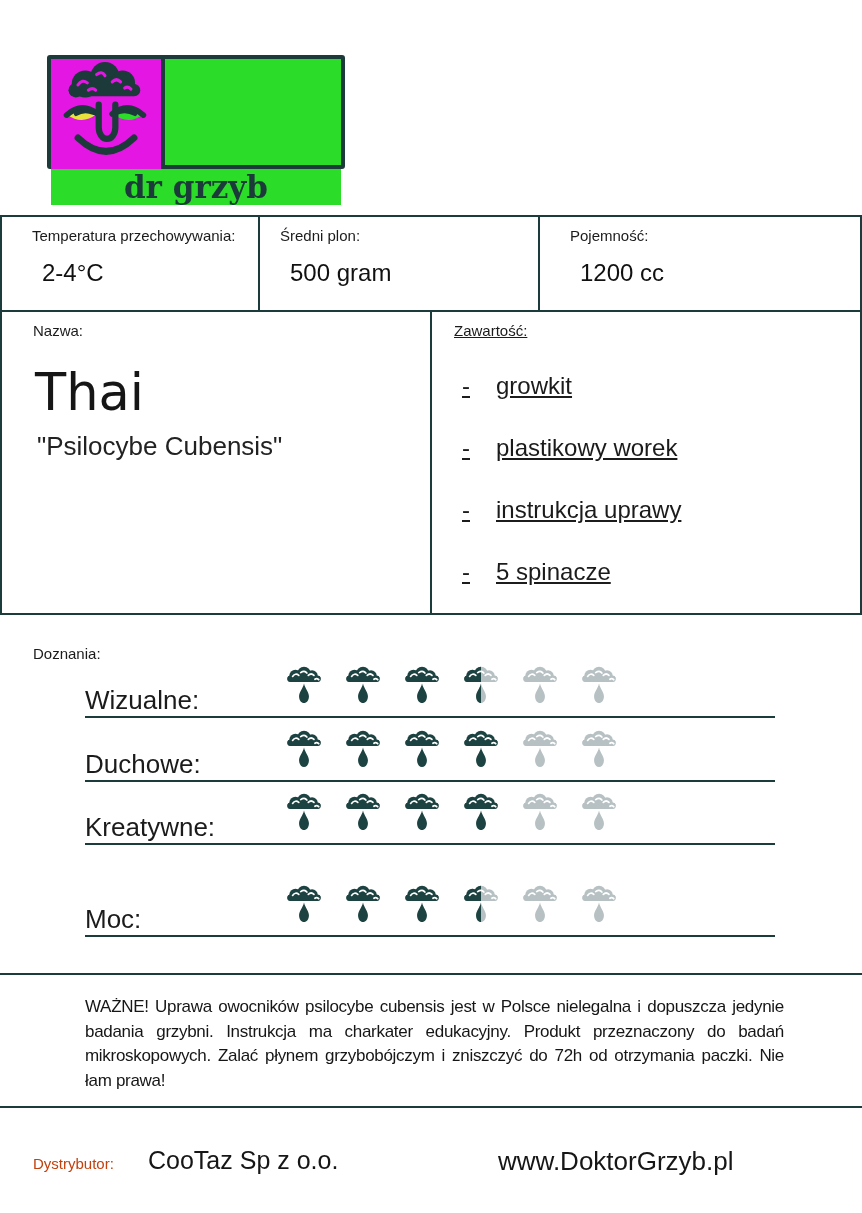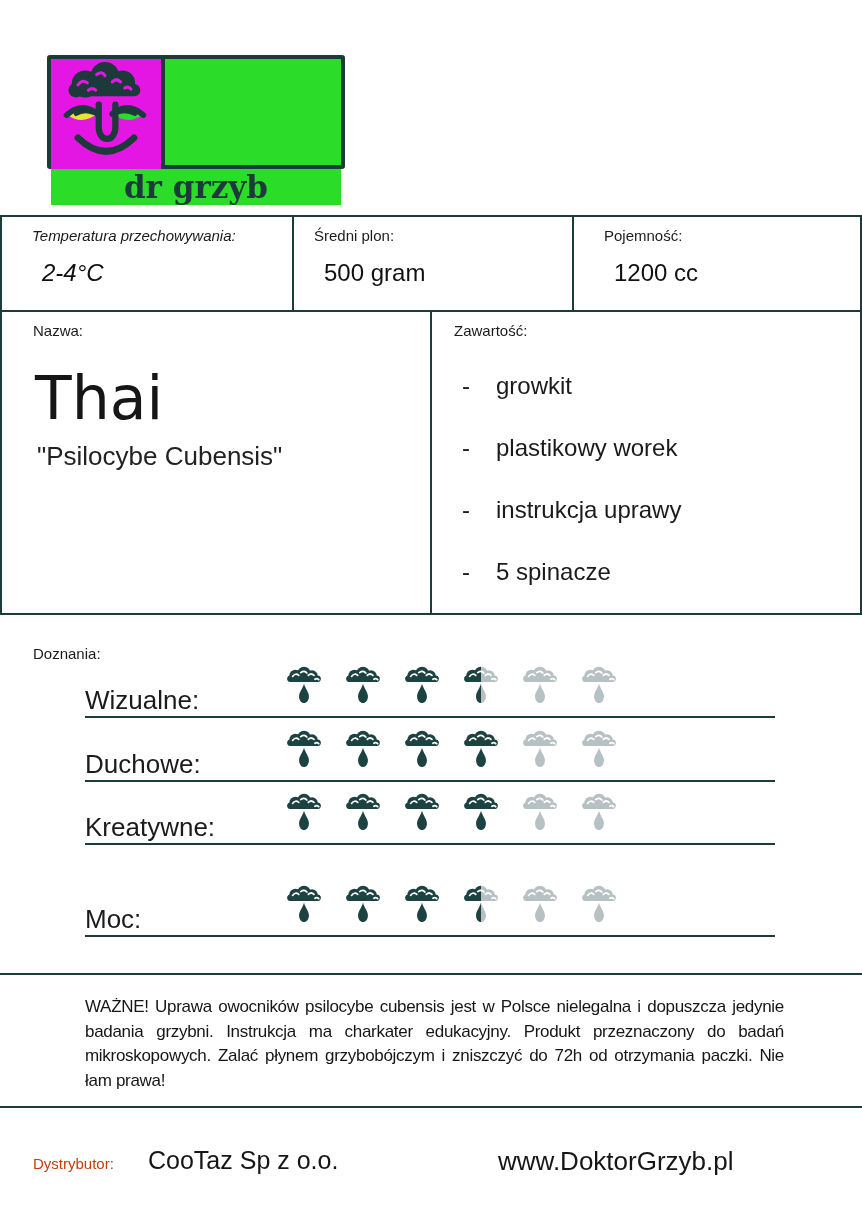--- a/index.html
+++ b/index.html
@@ -21,35 +21,35 @@
   
   .quote{position:absolute;left:393px;top:80px;width:452px;font-family:"DejaVu Serif",serif;
          font-size:21.5px;line-height:28px;color:#222;}
   .quote .l1{text-align:justify;text-align-last:justify;}
   .quote .l2{text-align:left;}
 
   
   .spec-table{position:absolute;left:0;top:215px;width:862px;height:97px;box-sizing:border-box;
               border:2px solid var(--line);display:flex;}
   .spec-cell{box-sizing:border-box;padding:10px 0 0 30px;}
-  .spec-cell.c1{width:290px;font-style:italic;}
+  .spec-cell.c1{width:256px;}
   .spec-cell.c2{width:280px;border-left:2px solid var(--line);padding-left:20px;}
   .spec-cell.c3{flex:1;border-left:2px solid var(--line);}
   .spec-label{font-size:15px;color:#1b1b1b;}
   .spec-value{font-size:24px;margin-top:15px;padding-left:10px;color:#111;}
 
   
   .name-section{position:absolute;left:0;top:312px;width:862px;height:303px;box-sizing:border-box;
                 border-left:2px solid var(--line);border-right:2px solid var(--line);
                 border-bottom:2px solid var(--line);display:flex;}
   .name-cell{width:430px;flex:0 0 430px;box-sizing:border-box;border-right:2px solid var(--line);padding:10px 0 0 31px;}
   .small-label{font-size:15px;color:#1b1b1b;}
-  .big-name{font-family:"DejaVu Sans",sans-serif;font-size:60px;line-height:1.1;margin:26px 0 0 2px;color:#161616;}
+  .big-name{font-family:"DejaVu Sans",sans-serif;font-size:51px;line-height:1.1;margin:26px 0 0 2px;color:#161616;}
   .species{font-size:26px;margin:10px 0 0 4px;color:#222;}
-  .contents-cell{flex:1;box-sizing:border-box;padding:10px 0 0 22px;}
+  .contents-cell{flex:1;box-sizing:border-box;padding:10px 0 0 22px;text-decoration:underline;}
   .c-list{margin-top:16px;}
   .c-item{height:62px;display:flex;align-items:center;font-size:24px;color:#1b1b1b;}
   .c-dash{width:34px;text-align:left;padding-left:8px;}
 
   
   .doznania-label{position:absolute;left:33px;top:645px;font-size:15px;color:#1b1b1b;}
   .dz-row{position:absolute;left:85px;width:690px;border-bottom:2px solid var(--line);
           display:flex;align-items:flex-end;box-sizing:border-box;}
   .dz-row.r0{top:660px;height:58px;}
   .dz-row.r1{top:724px;height:58px;}

